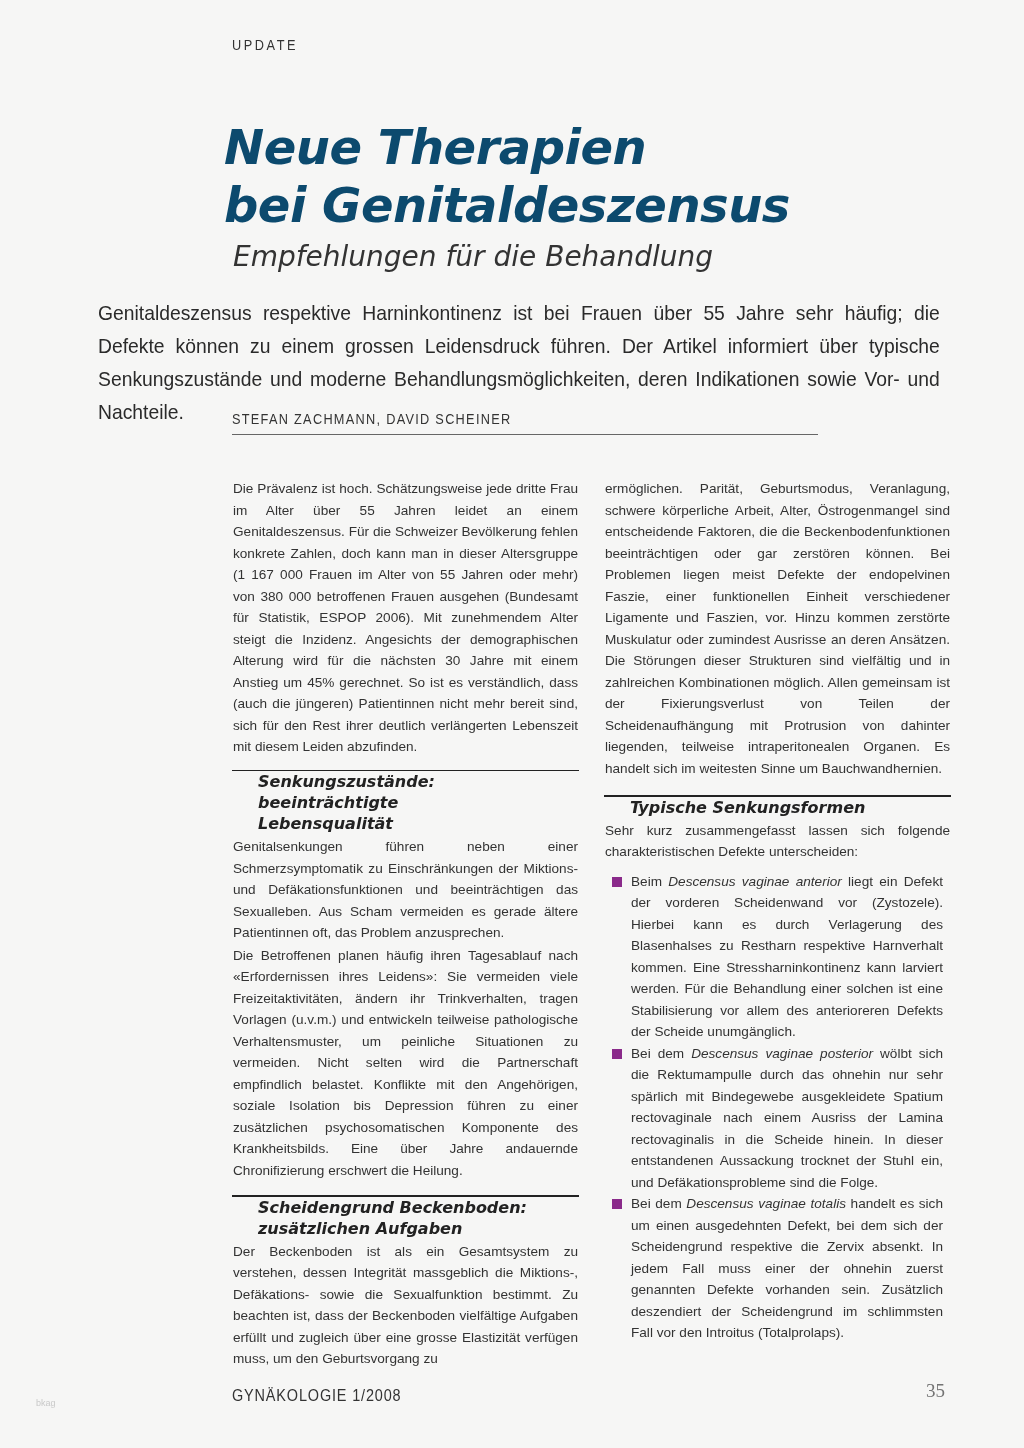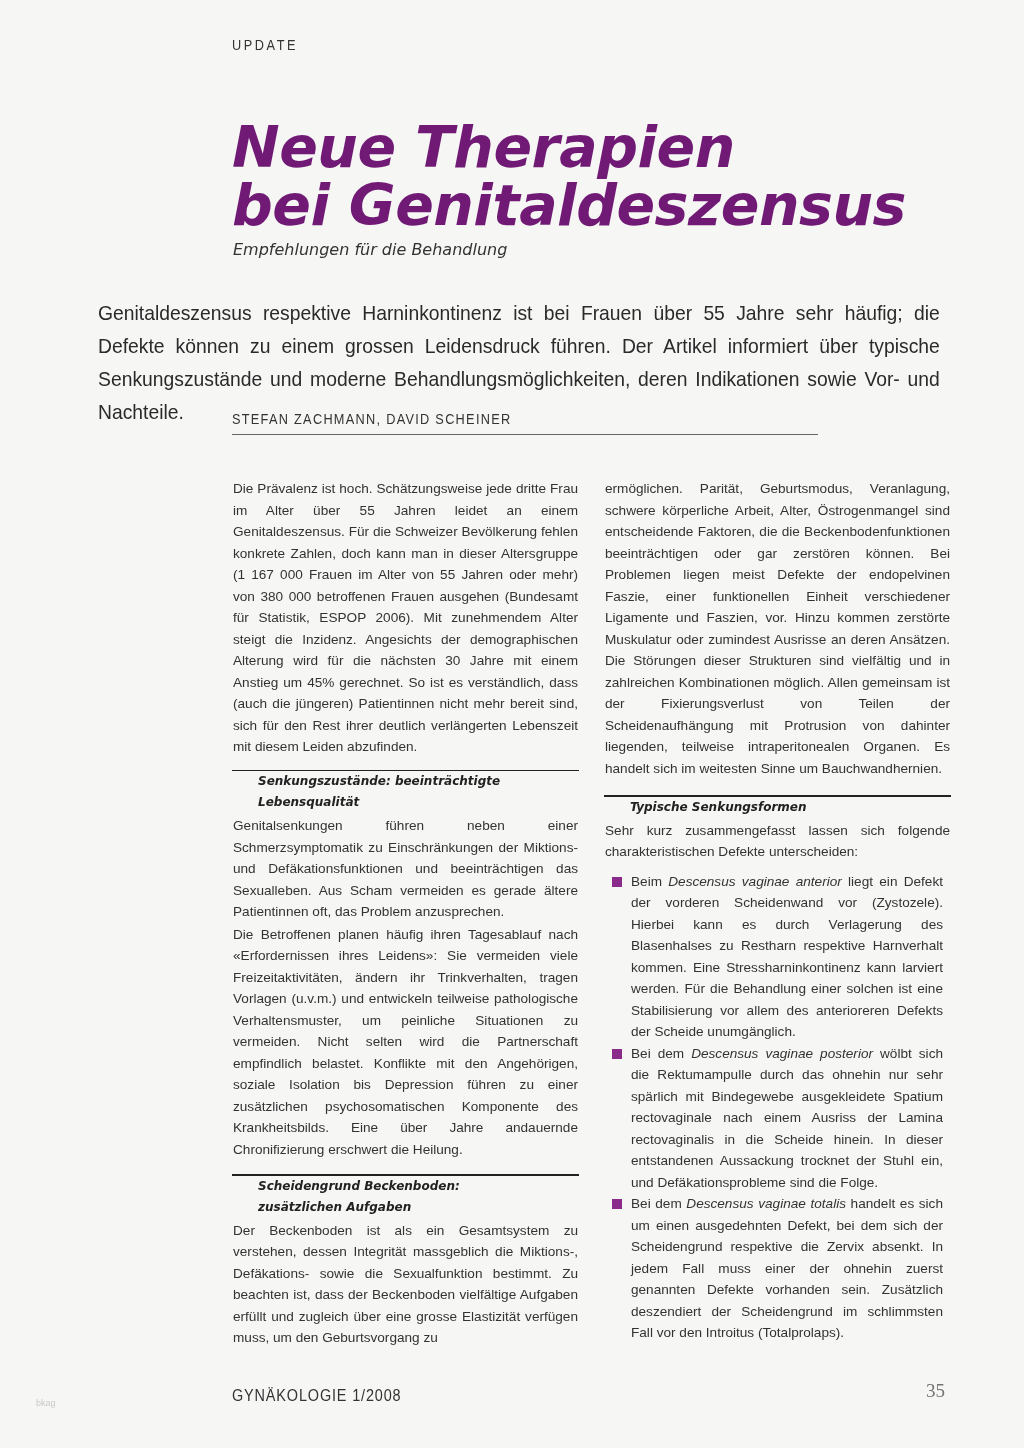--- a/index.html
+++ b/index.html
@@ -6,46 +6,46 @@
   body {
     width: 1024px; height: 1448px; background: #f5f5f4; position: relative; overflow: hidden;
     font-family: "Liberation Sans", sans-serif; color: #2a2a2a;
   }
   .page { position: absolute; inset: 0; background: #f6f6f5; }
   .kicker {
     position: absolute; left: 232px; top: 36px; font-family: "Liberation Sans", sans-serif;
     font-size: 15px; letter-spacing: 3px; color: #333; transform: scaleX(0.85); transform-origin: left;
   }
   .title {
-    position: absolute; left: 232px; top: 118px; margin: 0;
+    position: absolute; left: 224px; top: 118px; margin: 0;
     font-family: "DejaVu Sans", sans-serif; font-style: italic; font-weight: bold;
-    font-size: 57px; line-height: 58px; color: #701a75; letter-spacing: -0.5px;
+    font-size: 48px; line-height: 58px; color: #0c4a6e; letter-spacing: -0.5px;
   }
   .subtitle {
     position: absolute; left: 233px; top: 240px; margin: 0;
-    font-family: "DejaVu Sans", sans-serif; font-style: italic; font-size: 16px; color: #333;
+    font-family: "DejaVu Sans", sans-serif; font-style: italic; font-size: 28px; color: #333;
   }
   .lead {
     position: absolute; left: 98px; top: 296px; width: 842px; margin: 0;
     font-family: "Liberation Sans", sans-serif; font-size: 21px; line-height: 33px; color: #2a2a2a;
     text-align: justify; transform: scaleX(0.92); transform-origin: left top; width: 915px;
   }
   .authors {
     position: absolute; left: 232px; top: 410px; font-size: 15px; letter-spacing: 1.5px; color: #333;
     transform: scaleX(0.85); transform-origin: left;
   }
   .author-rule { position: absolute; left: 232px; top: 434px; width: 586px; height: 1px; background: #666; }
 
   .col { position: absolute; top: 477px; width: 347px; font-size: 13.6px; line-height: 21.5px; color: #333; }
   .col p { margin: 1px; text-align: justify; }
   .col-left { left: 232px; }
   .col-right { left: 604px; }
   .sec-rule { height: 1.5px; background: #222; margin-top: 12px; }
   .sec-head {
-    font-family: "DejaVu Sans", sans-serif; font-style: italic; font-weight: bold; font-size: 12px;
+    font-family: "DejaVu Sans", sans-serif; font-style: italic; font-weight: bold; font-size: 16px;
     line-height: 21px; color: #222; margin: 0 0 2px 26px;
   }
   .bullet-list { list-style: none; padding: 0; margin: 8px; }
   .bullet-list li { position: relative; padding-left: 19px; text-align: justify; }
   .bullet-list li .sq {
     position: absolute; left: 0; top: 6px; width: 10px; height: 10px; background: #8a2a8a;
   }
   em { font-style: italic; }
   .footer-journal {
     position: absolute; left: 232px; top: 1386px; font-size: 17px; letter-spacing: 1px; color: #333;

